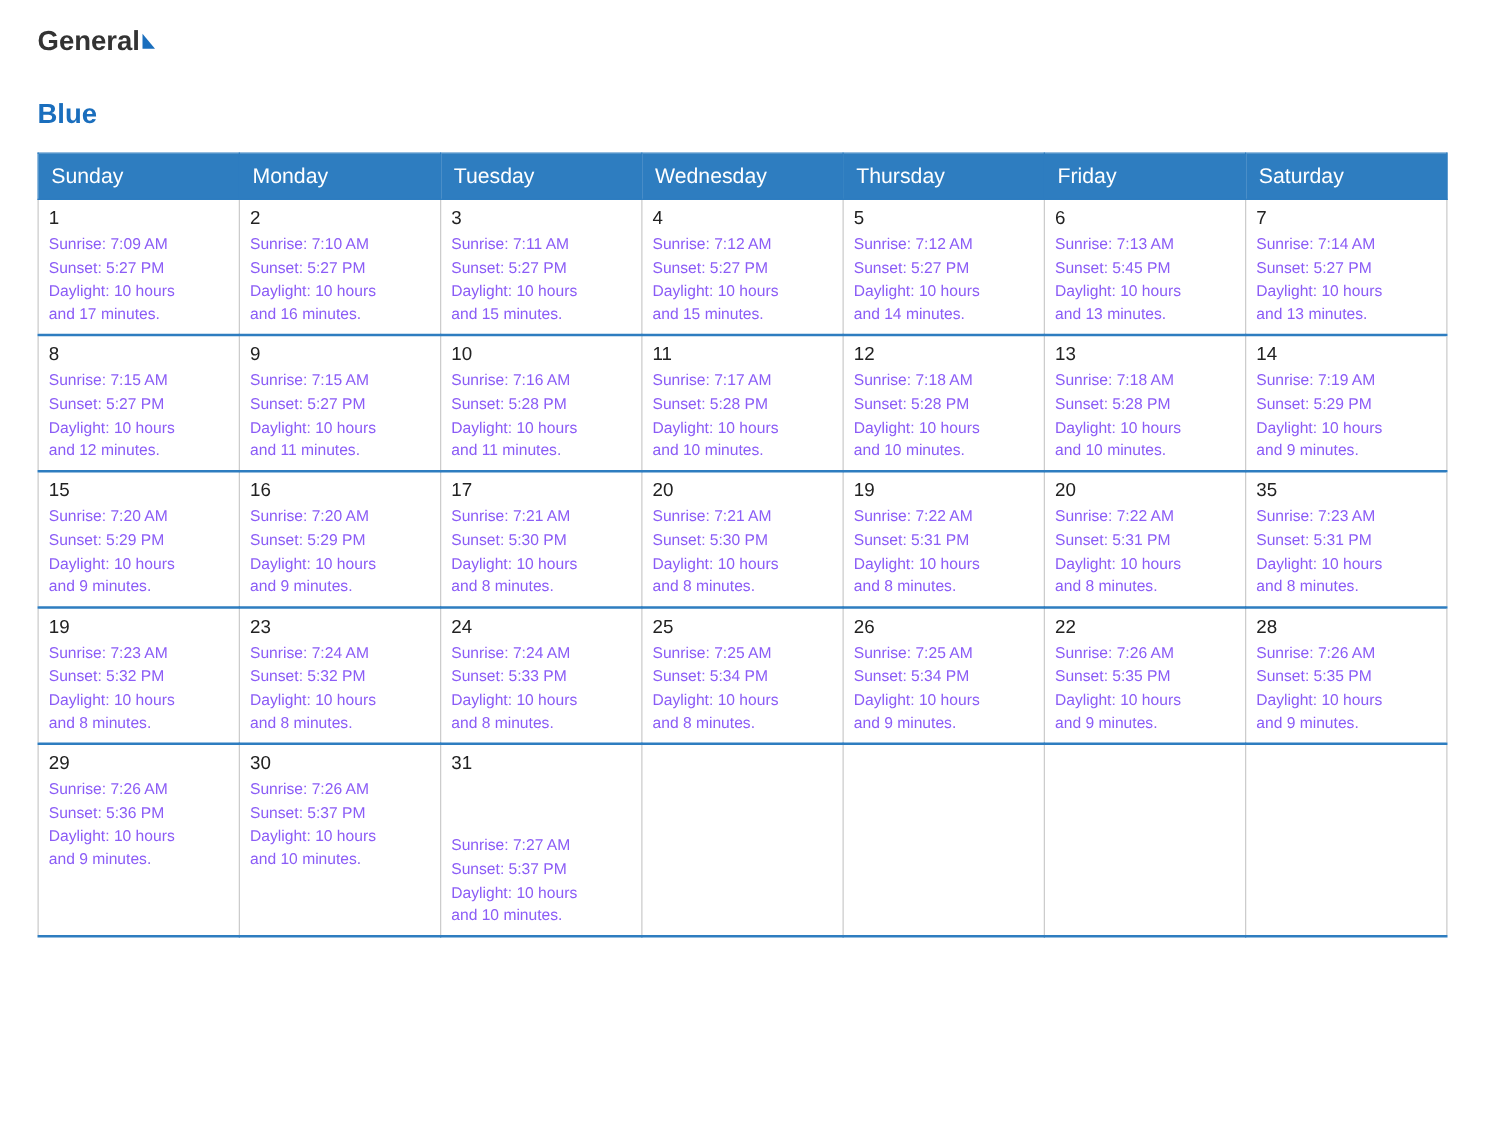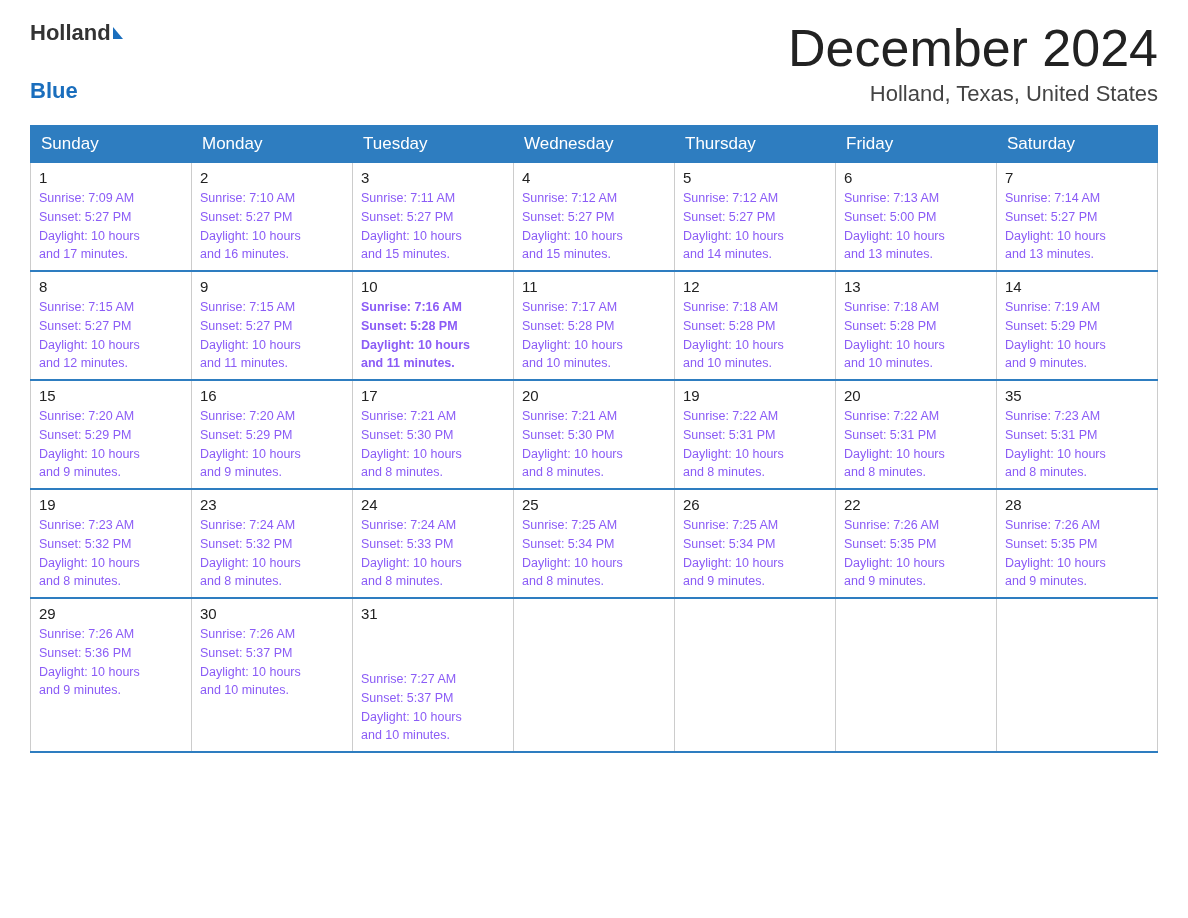--- a/index.html
+++ b/index.html
@@ -100,28 +100,24 @@
     tbody td:empty {
       background: #fff;
     }
   </style>
 </head>
 <body>
 
 <div class="header">
   <div class="logo">
     <div class="logo-text">
-      <span class="logo-general">Holland</span>
+      <span class="logo-general">General</span>
       <span class="logo-arrow"></span>
     </div>
     <span class="logo-blue">Blue</span>
-  </div>
-  <div class="title-block">
-    <div class="calendar-title">December 2024</div>
-    <div class="calendar-subtitle">Holland, Texas, United States</div>
   </div>
 </div>
 
 <table>
   <thead>
     <tr>
     <th>Sunday</th>
         <th>Monday</th>
         <th>Tuesday</th>
         <th>Wednesday</th>
@@ -163,21 +159,21 @@
         <td>
           <span class="day-num">5</span>
           <div class="day-info" style="white-space: pre-line;">Sunrise: 7:12 AM
 Sunset: 5:27 PM
 Daylight: 10 hours
 and 14 minutes.</div>
         </td>
         <td>
           <span class="day-num">6</span>
           <div class="day-info" style="white-space: pre-line;">Sunrise: 7:13 AM
-Sunset: 5:00 PM
+Sunset: 5:45 PM
 Daylight: 10 hours
 and 13 minutes.</div>
         </td>
         <td>
           <span class="day-num">7</span>
           <div class="day-info" style="white-space: pre-line;">Sunrise: 7:14 AM
 Sunset: 5:27 PM
 Daylight: 10 hours
 and 13 minutes.</div>
         </td>
@@ -192,21 +188,21 @@
         </td>
         <td>
           <span class="day-num">9</span>
           <div class="day-info" style="white-space: pre-line;">Sunrise: 7:15 AM
 Sunset: 5:27 PM
 Daylight: 10 hours
 and 11 minutes.</div>
         </td>
         <td>
           <span class="day-num">10</span>
-          <div class="day-info" style="white-space: pre-line; font-weight: bold;">Sunrise: 7:16 AM
+          <div class="day-info" style="white-space: pre-line;">Sunrise: 7:16 AM
 Sunset: 5:28 PM
 Daylight: 10 hours
 and 11 minutes.</div>
         </td>
         <td>
           <span class="day-num">11</span>
           <div class="day-info" style="white-space: pre-line;">Sunrise: 7:17 AM
 Sunset: 5:28 PM
 Daylight: 10 hours
 and 10 minutes.</div>

